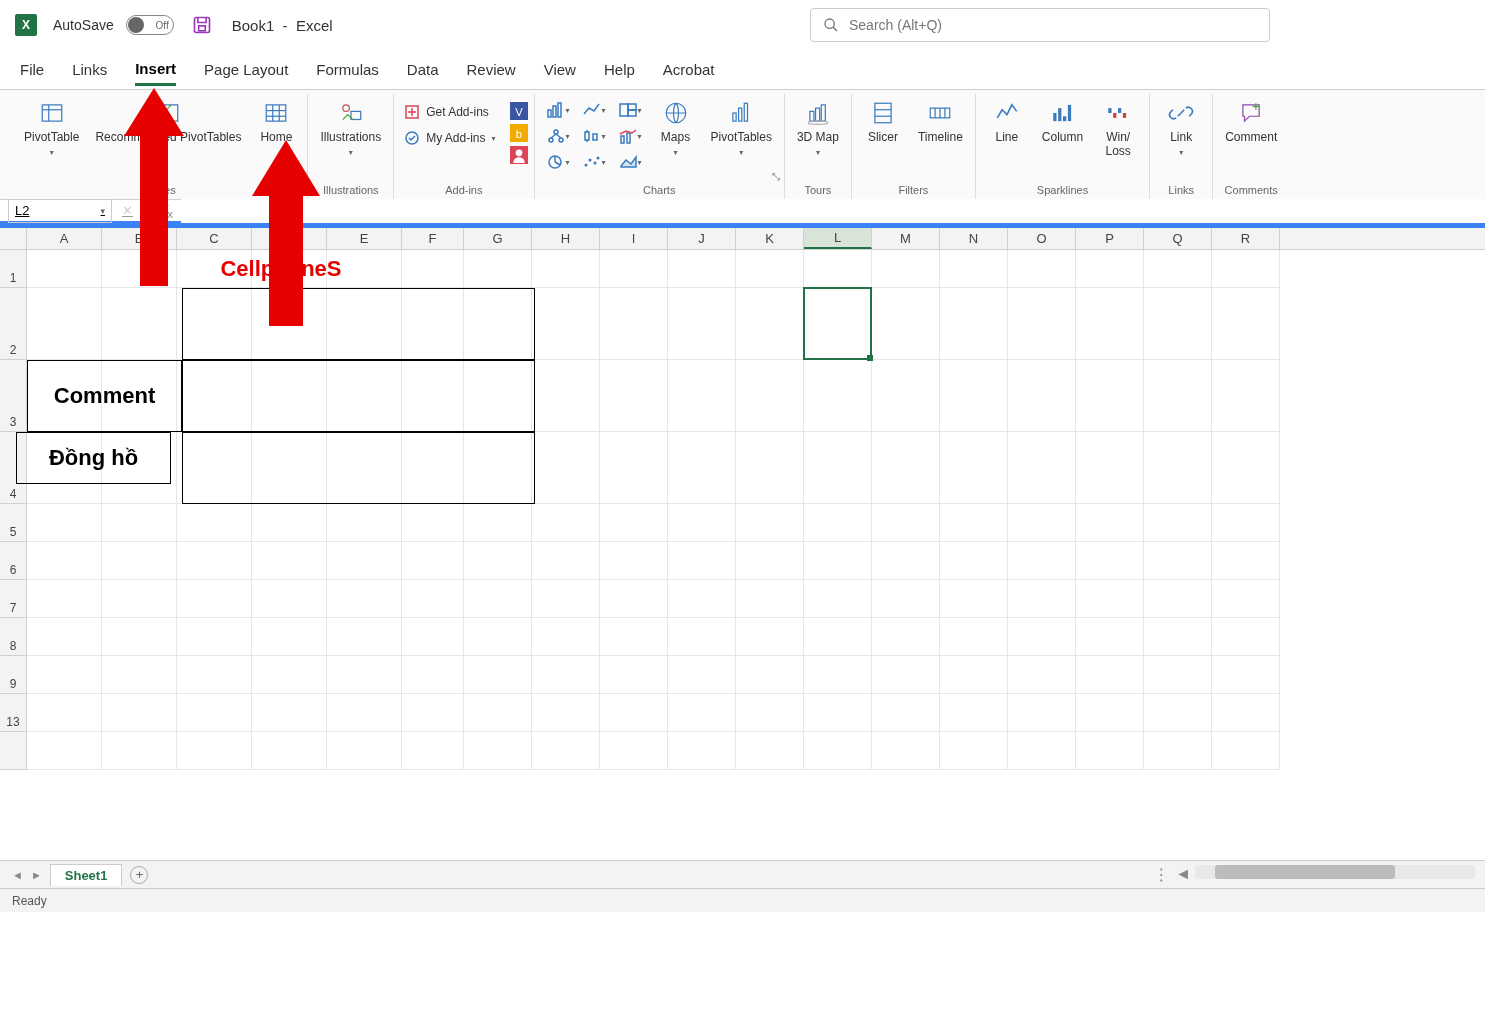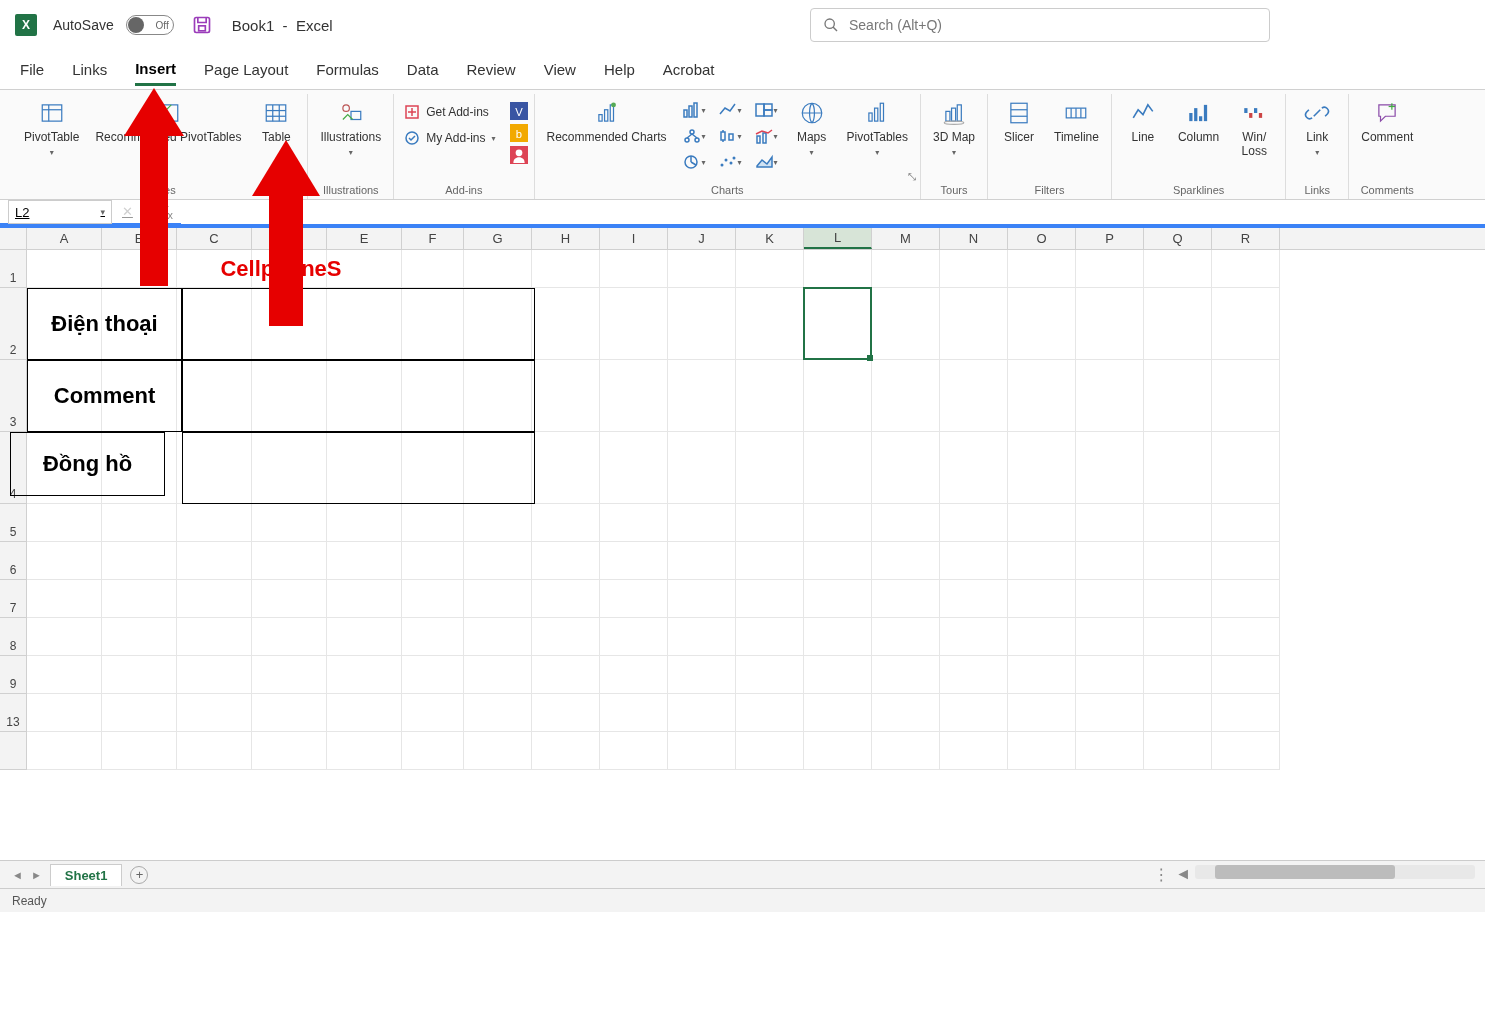--- a/index.html
+++ b/index.html
@@ -22,21 +22,21 @@
 .rgroup { display:flex; flex-direction:column; align-items:center; border-right:1px solid #ddd; padding:0 6px; }
 .rgroup-items { display:flex; gap:4px; flex:1; align-items:flex-start; padding-top:4px; }
 .rgroup-label { font-size:11px; color:#666; padding-bottom:3px; }
 .rbtn { display:flex; flex-direction:column; align-items:center; gap:4px; padding:2px 6px; cursor:pointer; font-size:12px; color:#333; text-align:center; line-height:1.2; min-width:50px; }
 .rbtn svg { width:26px; height:26px; }
 .drop { font-size:8px; color:#666; }
 .rsmall { display:flex; align-items:center; gap:6px; font-size:12px; color:#333; padding:2px 4px; cursor:pointer; }
 .rsmall svg { width:16px; height:16px; }
 .addins-col { display:flex; flex-direction:column; gap:6px; padding-top:4px; }
 .dialog-launcher { position:absolute; bottom:16px; right:4px; font-size:10px; color:#666; cursor:pointer; }
-.formula-bar { height:28px; display:flex; border-bottom:5px solid #3b82f6; background:#fff;text-decoration:underline; }
+.formula-bar { height:28px; display:flex; align-items:center; border-bottom:7px solid #3b82f6; background:#fff;text-decoration:underline; }
 .name-box { width:104px; height:24px; border:1px solid #ccc; margin-left:8px; display:flex; align-items:center; padding:0 6px; font-size:13px; justify-content:space-between; }
 .name-box .dd { font-size:9px; color:#666; }
 .fb-icons { display:flex; gap:10px; margin-left:10px; color:#888; font-size:13px; align-items:center; }
 .fb-input { flex:1; height:24px; margin-left:8px; border:none; outline:none; font-size:13px; }
 .grid-wrap { position:relative; height:632px; overflow:hidden; }
 .colheads { display:flex; height:22px; background:#f3f3f3; border-bottom:1px solid #d0d0d0; }
 .corner { width:27px; border-right:1px solid #d0d0d0; background:#f3f3f3; }
 .colhead { border-right:1px solid #d0d0d0; font-size:13px; color:#444; display:flex; align-items:center; justify-content:center; background:#f3f3f3; }
 .colhead.sel { background:#d7e4d7; border-bottom:2px solid #217346; }
 .rows { position:relative; }
@@ -120,21 +120,21 @@
         <span>Recommended PivotTables</span>
       </div>
       <div class="rbtn">
         <svg viewBox="0 0 32 32" fill="none" stroke="#3a7bbf" stroke-width="1.5">
             <rect x="4" y="6" width="24" height="20"></rect>
             <line x1="4" y1="13" x2="28" y2="13"></line>
             <line x1="4" y1="20" x2="28" y2="20"></line>
             <line x1="12" y1="6" x2="12" y2="26"></line>
             <line x1="20" y1="6" x2="20" y2="26"></line>
           </svg>
-        <span>Table</span>
+        <span>Home</span>
       </div>
     </div>
     <div class="rgroup-label">Tables</div>
   </div>
 
   <div class="rgroup">
     <div class="rgroup-items">
       <div class="rbtn">
         <svg viewBox="0 0 32 32" fill="none" stroke="#666" stroke-width="1.5">
             <circle cx="10" cy="10" r="4" stroke="#b55"></circle>
@@ -182,29 +182,20 @@
             <circle cx="8" cy="6" r="3" fill="#fff"></circle>
             <path d="M3 15c0-3 2-5 5-5s5 2 5 5" fill="#fff"></path>
           </svg>
       </div>
     </div>
     <div class="rgroup-label">Add-ins</div>
   </div>
 
   <div class="rgroup" style="position:relative">
     <div class="rgroup-items">
-      <div class="rbtn" style="min-width:80px">
-        <svg viewBox="0 0 32 32" fill="none" stroke="#3a7bbf" stroke-width="1.5">
-            <rect x="6" y="18" width="4" height="8"></rect>
-            <rect x="13" y="12" width="4" height="14"></rect>
-            <rect x="20" y="6" width="4" height="20"></rect>
-            <circle cx="24" cy="6" r="3" fill="#5a5" stroke="none"></circle>
-          </svg>
-        <span>Recommended Charts</span>
-      </div>
       <div class="charts-grid">
         <div class="chart-cell">
             <svg width="20" height="16" viewBox="0 0 20 16" fill="none" stroke="#3a7bbf" stroke-width="1.5">
               <rect x="2" y="8" width="3" height="7"></rect>
               <rect x="7" y="4" width="3" height="11"></rect>
               <rect x="12" y="1" width="3" height="14"></rect>
             </svg>
             <span class="drop">▾</span>
           </div>
         <div class="chart-cell">
@@ -657,29 +648,26 @@
         <div class="cell" style="width: 68px;"></div>
         <div class="cell" style="width: 68px;"></div>
         <div class="cell" style="width: 68px;"></div>
       </div>
     </div>
 
   <div class="merged-title">
     <span>CellphoneS</span>
   </div>
 
-  <div class="tbl-cell" style="left:27px; top:60px; width:155px; height:72px;">
-      <span>Điện thoại</span>
-    </div>
   <div class="tbl-cell" style="left:182px; top:60px; width:353px; height:72px;"></div>
   <div class="tbl-cell" style="left:27px; top:132px; width:155px; height:72px;">
       <span>Comment</span>
     </div>
   <div class="tbl-cell" style="left:182px; top:132px; width:353px; height:72px;"></div>
-  <div class="tbl-cell" style="left:10px; top:204px; width:155px; height:64px;">
+  <div class="tbl-cell" style="left:16px; top:204px; width:155px; height:52px;">
       <span>Đồng hồ</span>
     </div>
   <div class="tbl-cell" style="left:182px; top:204px; width:353px; height:72px;"></div>
 
   <div class="selected-cell" id="selbox" style="left: 803px; top: 59px; width: 69px; height: 73px;">
     <div class="selected-handle"></div>
   </div>
 </div>
 
 <div class="sheet-tabs">

